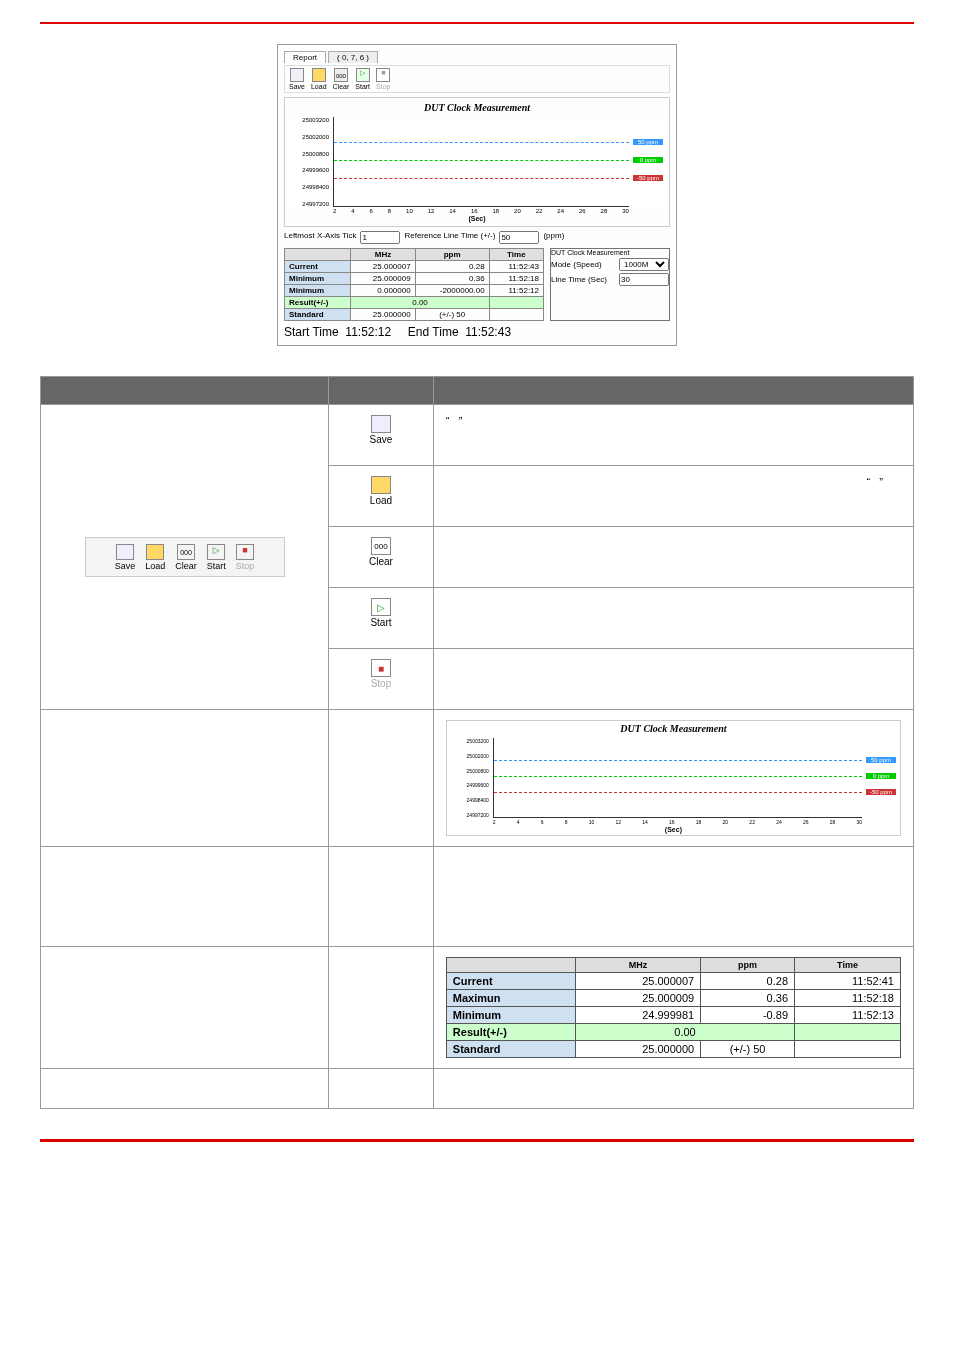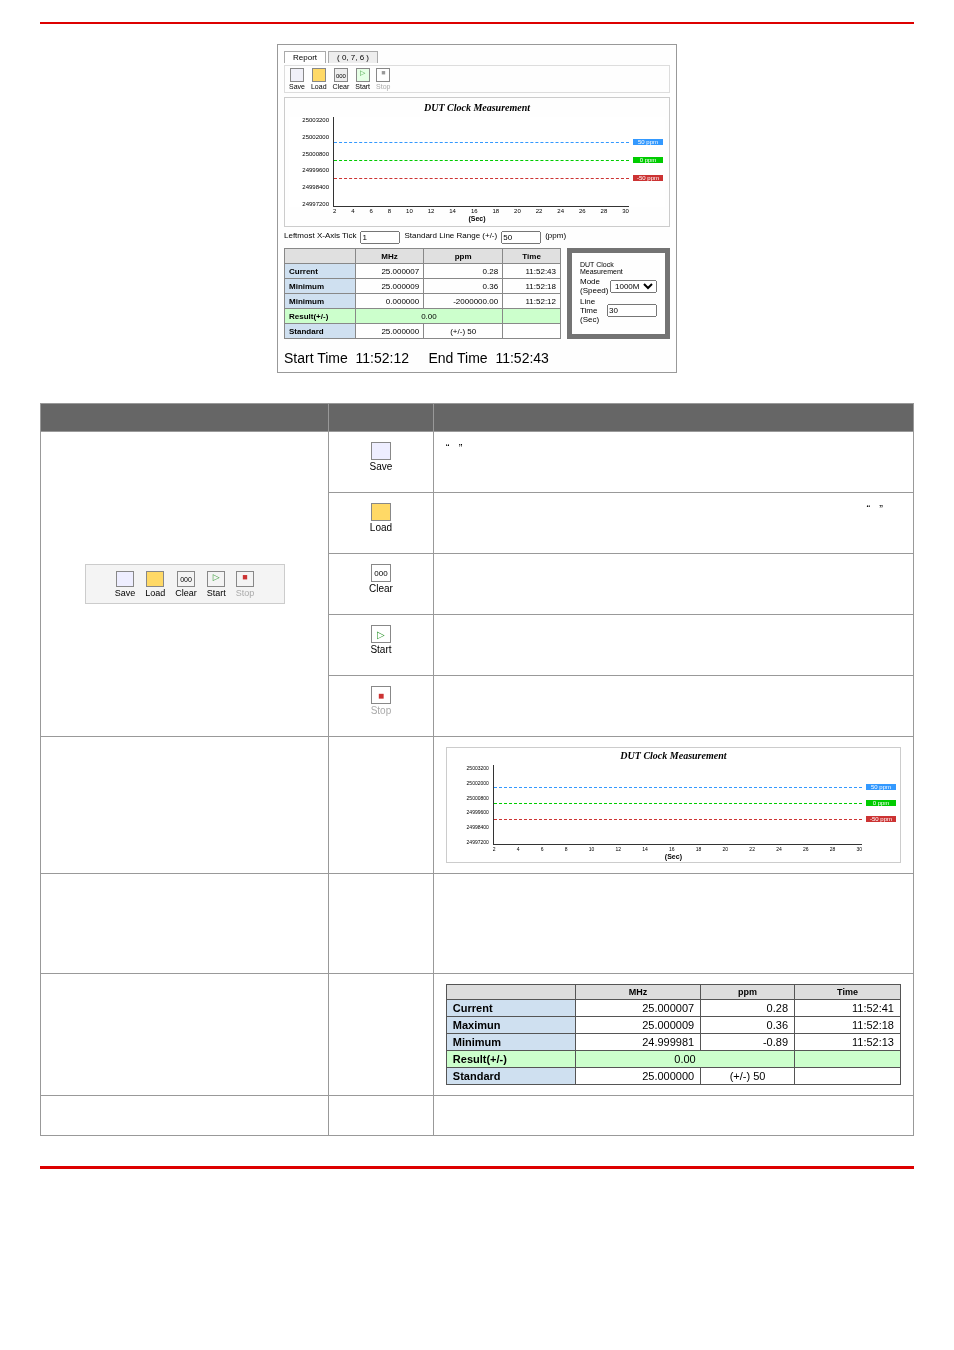--- a/index.html
+++ b/index.html
@@ -31,25 +31,25 @@
   .xaxis { margin-left:44px; margin-right:36px; display:flex; justify-content:space-between; font-size:6px; margin-top:1px;}
   .xaxis-label { text-align:center; font-size:7px; font-weight:bold; margin-top:1px;}
   .ctl-row { display:flex; align-items:flex-start; gap:4px; font-size:8px; margin:4px 0;}
   .ctl-row input { width:40px; font-size:8px; }
   .row-flex { display:flex; gap:6px; }
   .data-table { border-collapse:collapse; font-size:8px; flex:1; }
   .data-table th, .data-table td { border:1px solid #888; padding:1px 4px; text-align:right;}
   .data-table th { background:#e0e0e0; text-align:center;}
   .data-table td.lbl { background:#cfe0f0; text-align:left; font-weight:bold;}
   .data-table .green td { background:#ccffcc; }
-  .side-box { border:5px solid #737373; padding:8px; font-size:8px; width:103px;}
+  .side-box { border:1px solid #737373; padding:0; font-size:8px; width:120px;}
   .side-box .hdr { font-size:7px; margin-bottom:2px;}
   .side-row { display:flex; justify-content:space-between; margin-bottom:2px; align-items:center;}
   .side-row select, .side-row input { font-size:8px; width:50px;}
-  .time-row { font-size:14px; margin-top:11px;}
+  .time-row { font-size:12px; margin-top:4px;}
   
   .desc-table { border-collapse:collapse; width:100%; margin-top:30px; table-layout:fixed;}
   .desc-table td { border:1px solid #999; padding:10px 12px; vertical-align:top; font-size:11px;}
   .desc-table thead td { background:#666; color:#fff; font-weight:bold; height:28px;}
   .desc-table col.c1 { width:33%; }
   .desc-table col.c2 { width:12%; }
   .desc-table col.c3 { width:55%; }
   .mini-item { display:flex; flex-direction:column; align-items:center; margin-bottom:10px; font-size:10px;}
   .mini-icon { width:20px; height:18px; border:1px solid #888; margin-bottom:1px;}
   .toolbar-img { width:200px; height:40px; background:#f4f4f4; border:1px solid #ccc; display:flex; align-items:center; gap:10px; justify-content:center; margin:0 auto;}
@@ -117,21 +117,21 @@
           <span>24</span>
           <span>26</span>
           <span>28</span>
           <span>30</span>
       </div>
       <div class="xaxis-label">(Sec)</div>
     </div>
     <div class="ctl-row">
       <span>Leftmost X-Axis Tick</span>
       <input value="1" style="">
-      <span>Standard Line Range (+/-)</span>
+      <span>Reference Line Time (+/-)</span>
       <input value="50" style="">
       <span>(ppm)</span>
     </div>
     <div class="row-flex">
       <table class="data-table">
         <tbody>
             <tr>
               <th></th>
               <th>MHz</th>
               <th>ppm</th>

